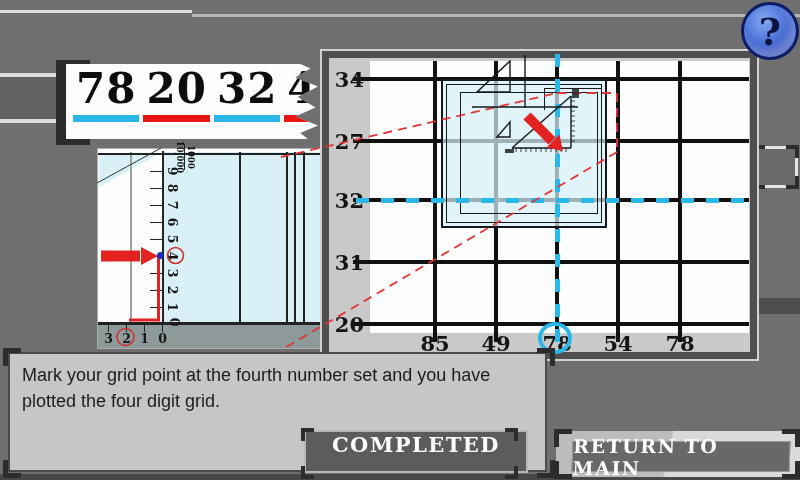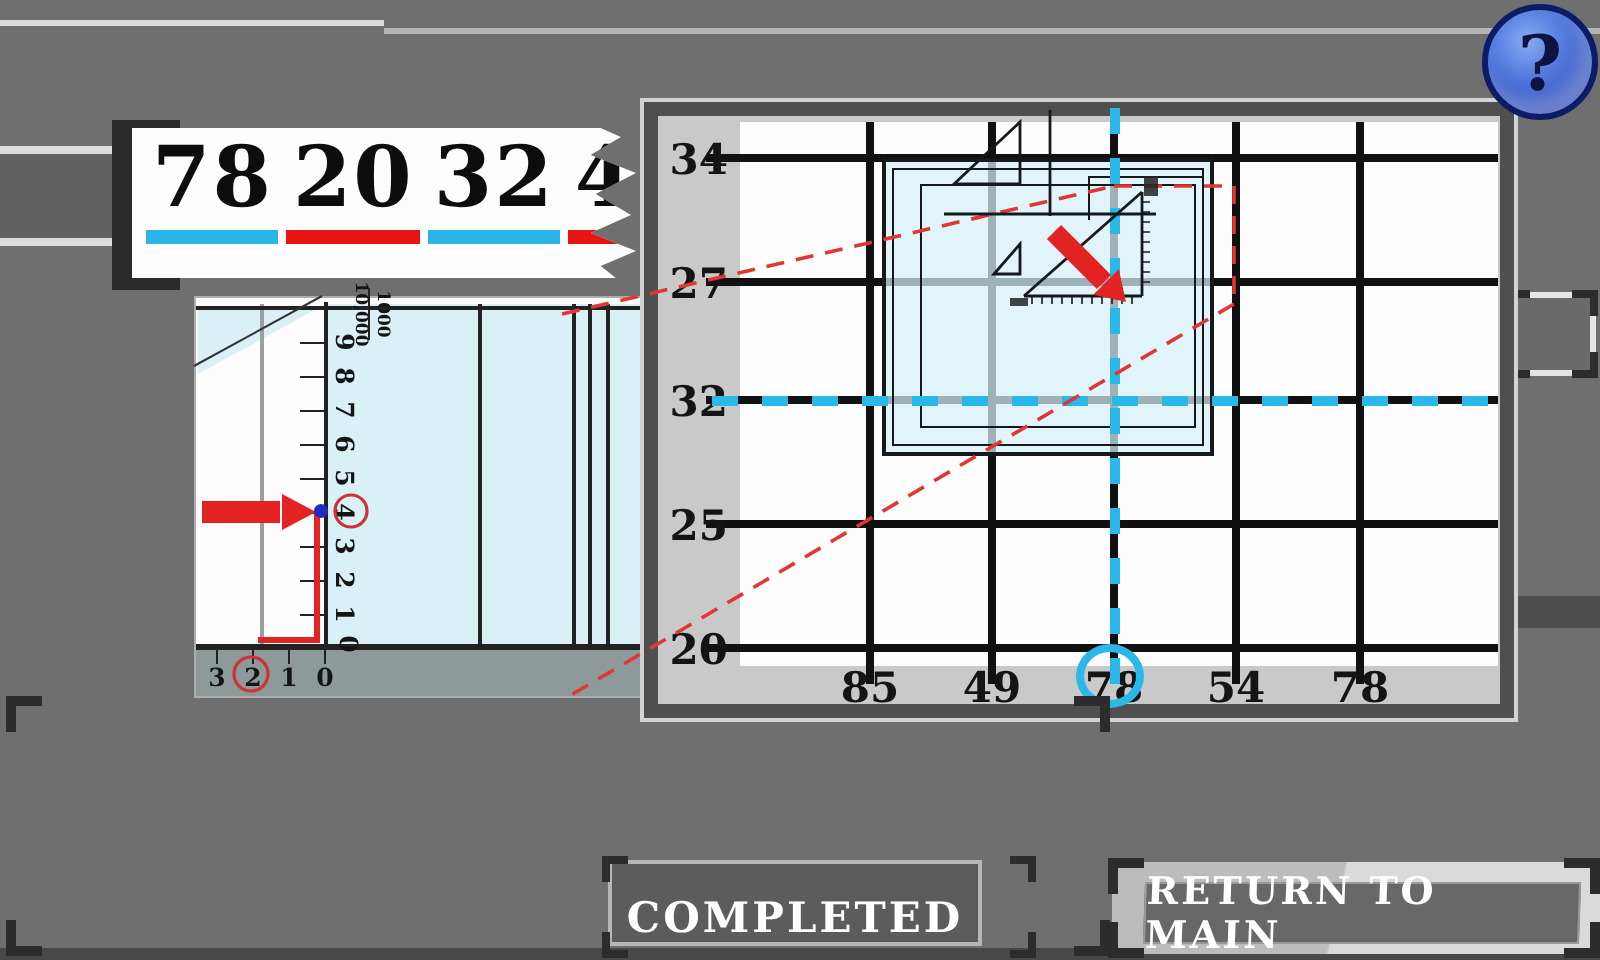--- a/index.html
+++ b/index.html
@@ -59,22 +59,22 @@
   
   #textbox{position:absolute;left:8px;top:352px;width:539px;height:120px;background:#c6c6c6;
            border:2px solid #4a4a4a;box-sizing:border-box;}
   #textbox p{margin:0;padding:9px 12px;font:400 18px "Liberation Sans",sans-serif;color:#1c1c1c;line-height:1.42;}
   .brk{position:absolute;width:13px;height:13px;}
   .brk.tl{border-top:5px solid #2c2c2c;border-left:5px solid #2c2c2c;}
   .brk.tr{border-top:5px solid #2c2c2c;border-right:5px solid #2c2c2c;}
   .brk.bl{border-bottom:5px solid #2c2c2c;border-left:5px solid #2c2c2c;}
   .brk.br{border-bottom:5px solid #2c2c2c;border-right:5px solid #2c2c2c;}
   .brk.s{width:9px;height:9px;border-width:4px;}
-  #completed-btn{position:absolute;left:306px;top:432px;width:183px;height:39px;background:#5c5c5c;
-                 outline:2px solid #b7b7b7;display:flex;align-items:flex-end;justify-content:center;cursor:pointer;}
+  #completed-btn{position:absolute;left:306px;top:432px;width:220px;height:39px;background:#5c5c5c;
+                 outline:2px solid #b7b7b7;display:flex;align-items:flex-start;justify-content:center;cursor:pointer;}
   #return-panel{position:absolute;left:556px;top:431px;width:244px;height:46px;
                 background:linear-gradient(102deg,#bcbcbc 46%,#dadada 46.5%);}
   #return-btn{position:absolute;left:16px;top:10px;width:216px;height:29px;background:#686868;
               border:1px solid #999;display:flex;align-items:center;justify-content:center;cursor:pointer;
               transform:skewX(-2deg);}
   .stencil{font-family:"DejaVu Serif",serif;font-weight:700;color:#fff;letter-spacing:1.5px;}
   #anno{position:absolute;left:0;top:0;z-index:40;pointer-events:none;}
   
   #target-box{position:absolute;left:753px;top:146px;width:45px;height:42px;background:#6a6a6a;
               border:3px solid #e5e5e5;box-sizing:border-box;}
@@ -167,21 +167,21 @@
 
     <div class="gl" style="left:111px;top:10px;width:4px;height:281px;"></div>
     <div class="gl" style="left:172px;top:10px;width:4px;height:281px;"></div>
     <div class="gl" style="left:233px;top:10px;width:4px;height:281px;"></div>
     <div class="gl" style="left:294px;top:10px;width:4px;height:281px;"></div>
     <div class="gl" style="left:356px;top:10px;width:4px;height:281px;"></div>
 
     <div class="mlab" style="left:4px;top:16px;width:38px;text-align:right;">34</div>
     <div class="mlab" style="left:4px;top:78px;width:38px;text-align:right;">27</div>
     <div class="mlab" style="left:4px;top:137px;width:38px;text-align:right;">32</div>
-    <div class="mlab" style="left:4px;top:199px;width:38px;text-align:right;">25</div>
+    <div class="mlab" style="left:4px;top:199px;width:38px;text-align:right;">31</div>
     <div class="mlab" style="left:4px;top:261px;width:38px;text-align:right;">20</div>
 
     <div class="mlab" style="left:91px;top:280px;width:44px;">85</div>
     <div class="mlab" style="left:152px;top:280px;width:44px;">49</div>
     <div class="mlab" style="left:213px;top:280px;width:44px;">78</div>
     <div class="mlab" style="left:274px;top:280px;width:44px;">54</div>
     <div class="mlab" style="left:336px;top:280px;width:44px;">78</div>
 
     <div id="plot-tool">
       <div class="tool-inner1"></div>
@@ -233,20 +233,23 @@
     </g>
     <circle cx="160.5" cy="255.5" r="3.5" fill="#1d2fc0"></circle>
     <circle cx="175.5" cy="255.5" r="8" stroke="#cc3333" stroke-width="1.6" fill="none"></circle>
     <circle cx="125.5" cy="337" r="8.5" stroke="#cc3333" stroke-width="1.6" fill="none"></circle>
   </svg>
 
   <div id="help-btn">
     <span>?</span>
   </div>
 
+  <div id="textbox">
+    <p>Mark your grid point at the fourth number set and you have plotted the four digit grid.</p>
+  </div>
   <span class="brk tl" style="left:3px;top:348px;"></span>
   <span class="brk tr" style="left:537px;top:348px;"></span>
   <span class="brk bl" style="left:3px;top:460px;"></span>
   <span class="brk br" style="left:537px;top:460px;"></span>
 
   <div id="completed-btn">
     <span class="stencil" style="font-size:21px;">COMPLETED</span>
   </div>
   <span class="brk s tl" style="left:301px;top:428px;"></span>
   <span class="brk s tr" style="left:505px;top:428px;"></span>

